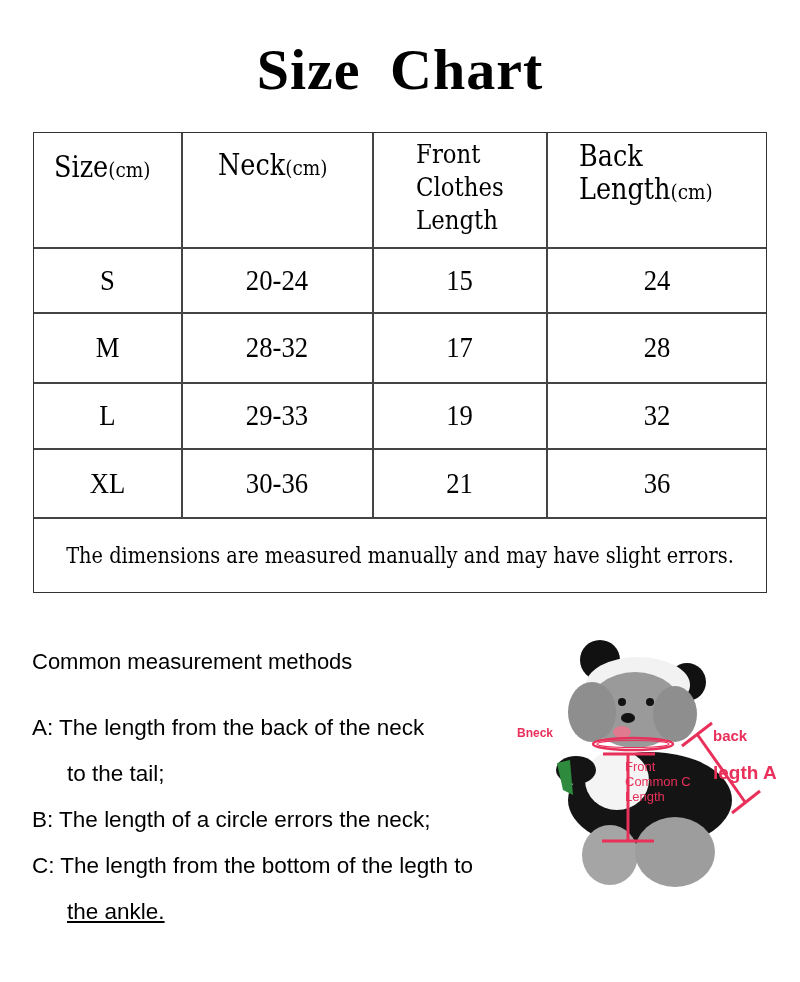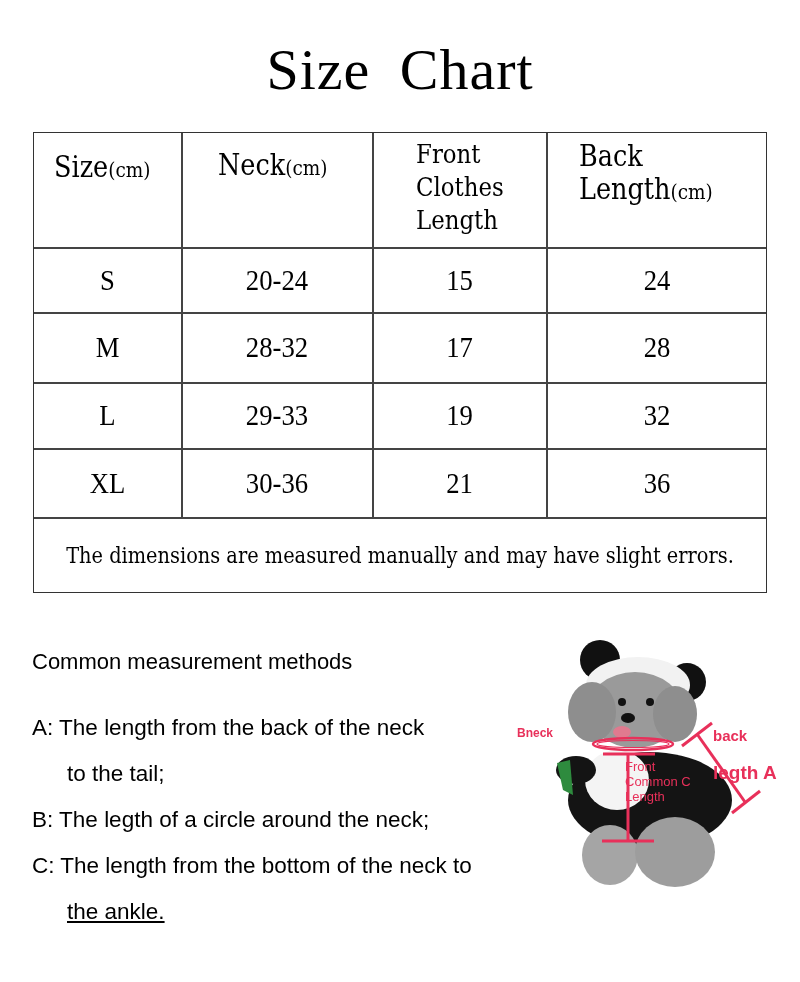--- a/index.html
+++ b/index.html
@@ -14,21 +14,21 @@
       overflow: hidden;
       color: #000;
     }
     .title {
       position: absolute;
       left: 0;
       top: 30px;
       width: 800px;
       text-align: center;
       font-family: "Liberation Serif", "DejaVu Serif", serif;
-      font-weight: normal;
+      font-weight: bold;
       font-size: 58px;
       letter-spacing: 1px;
       word-spacing: 14px;
       line-height: 80px;
     }
     .table-wrap {
       position: absolute;
       left: 33px;
       top: 132px;
       width: 734px;
@@ -172,22 +172,22 @@
   <div class="cell" style="left:148px; top:316px; width:190px; height:68px;">30-36</div>
   <div class="cell" style="left:339px; top:316px; width:173px; height:68px;">21</div>
   <div class="cell" style="left:513px; top:316px; width:220px; height:68px;">36</div>
 
   <div class="note">The dimensions are measured manually and may have slight errors.</div>
 </div>
 
 <div class="methods-title">Common measurement methods</div>
 <div class="method-line" style="top:713px;">A: The length from the back of the neck</div>
 <div class="method-line indent" style="top:759px;">to the tail;</div>
-<div class="method-line" style="top:805px;">B: The legth of a circle around the neck;</div>
-<div class="method-line" style="top:851px;">C: The length from the bottom of the neck to</div>
+<div class="method-line" style="top:805px;">B: The length of a circle errors the neck;</div>
+<div class="method-line" style="top:851px;">C: The length from the bottom of the legth to</div>
 <div class="method-line indent" style="top:897px;text-decoration:underline;">the ankle.</div>
 
 <div class="dog-figure">
   <svg width="290" height="270" viewBox="0 0 290 270">
 
     <circle cx="90" cy="30" r="20" fill="#111"></circle>
     <circle cx="177" cy="52" r="19" fill="#111"></circle>
 
     <ellipse cx="128" cy="55" rx="52" ry="28" fill="#f2f2f2"></ellipse>
 

